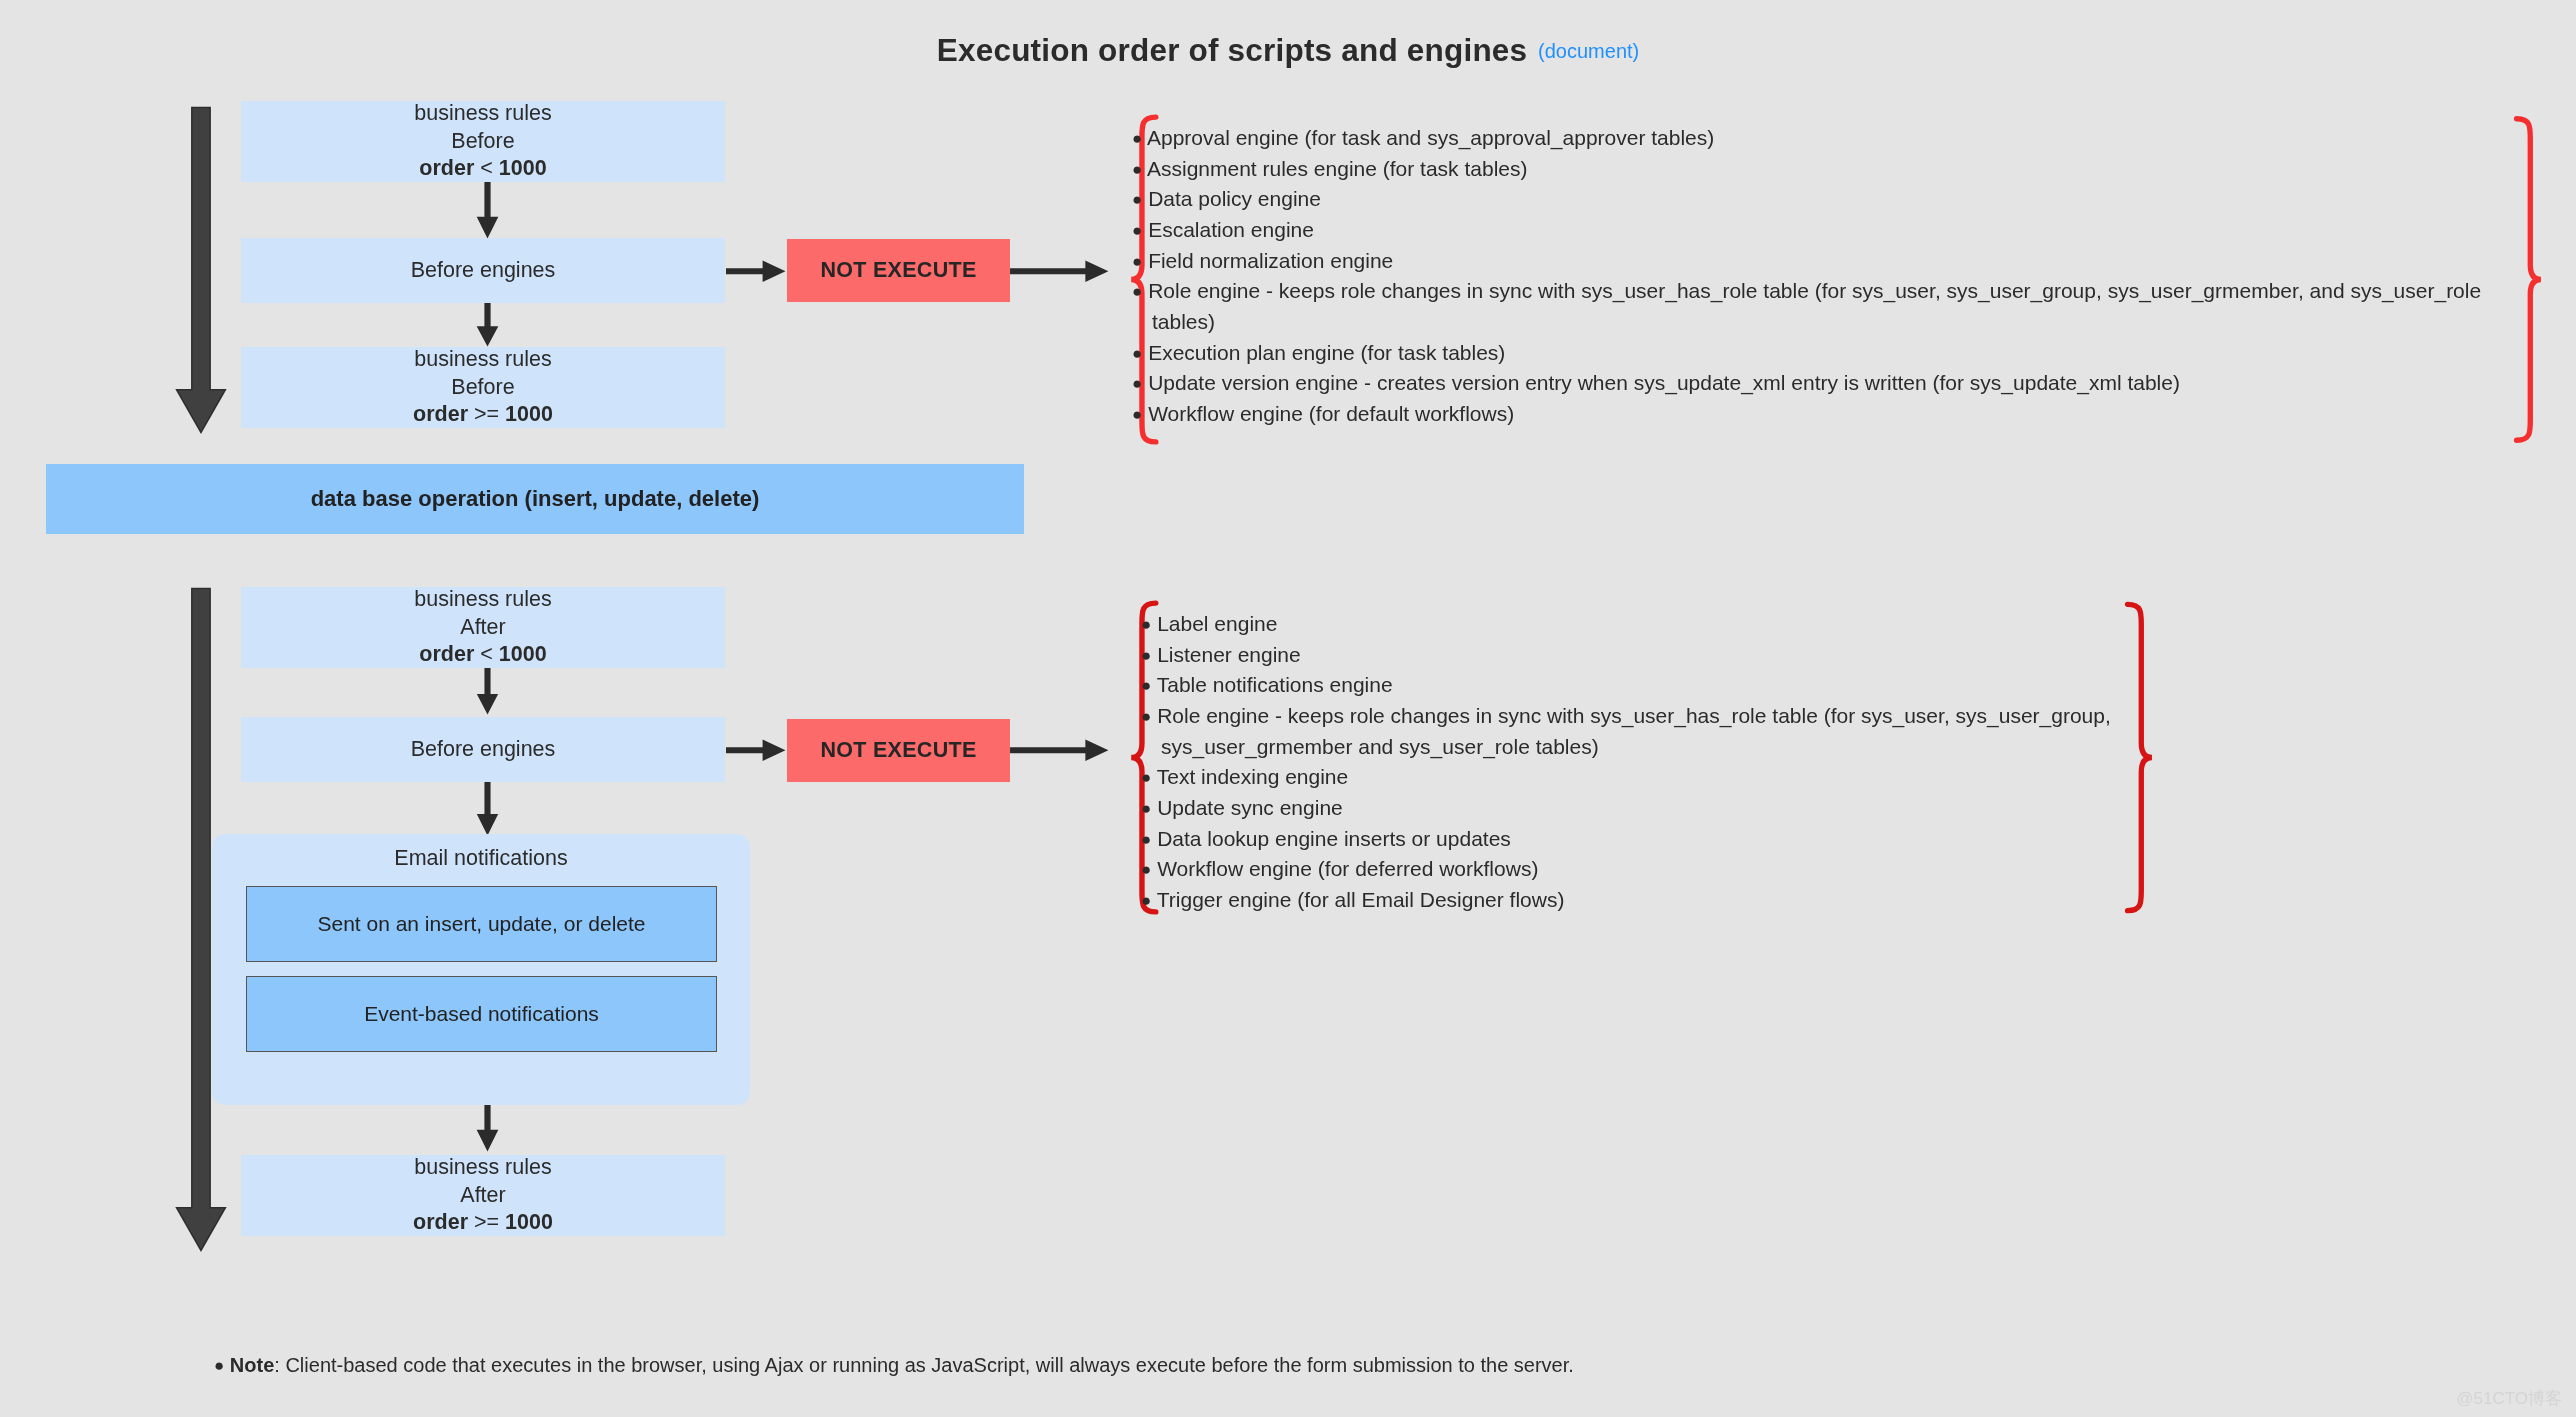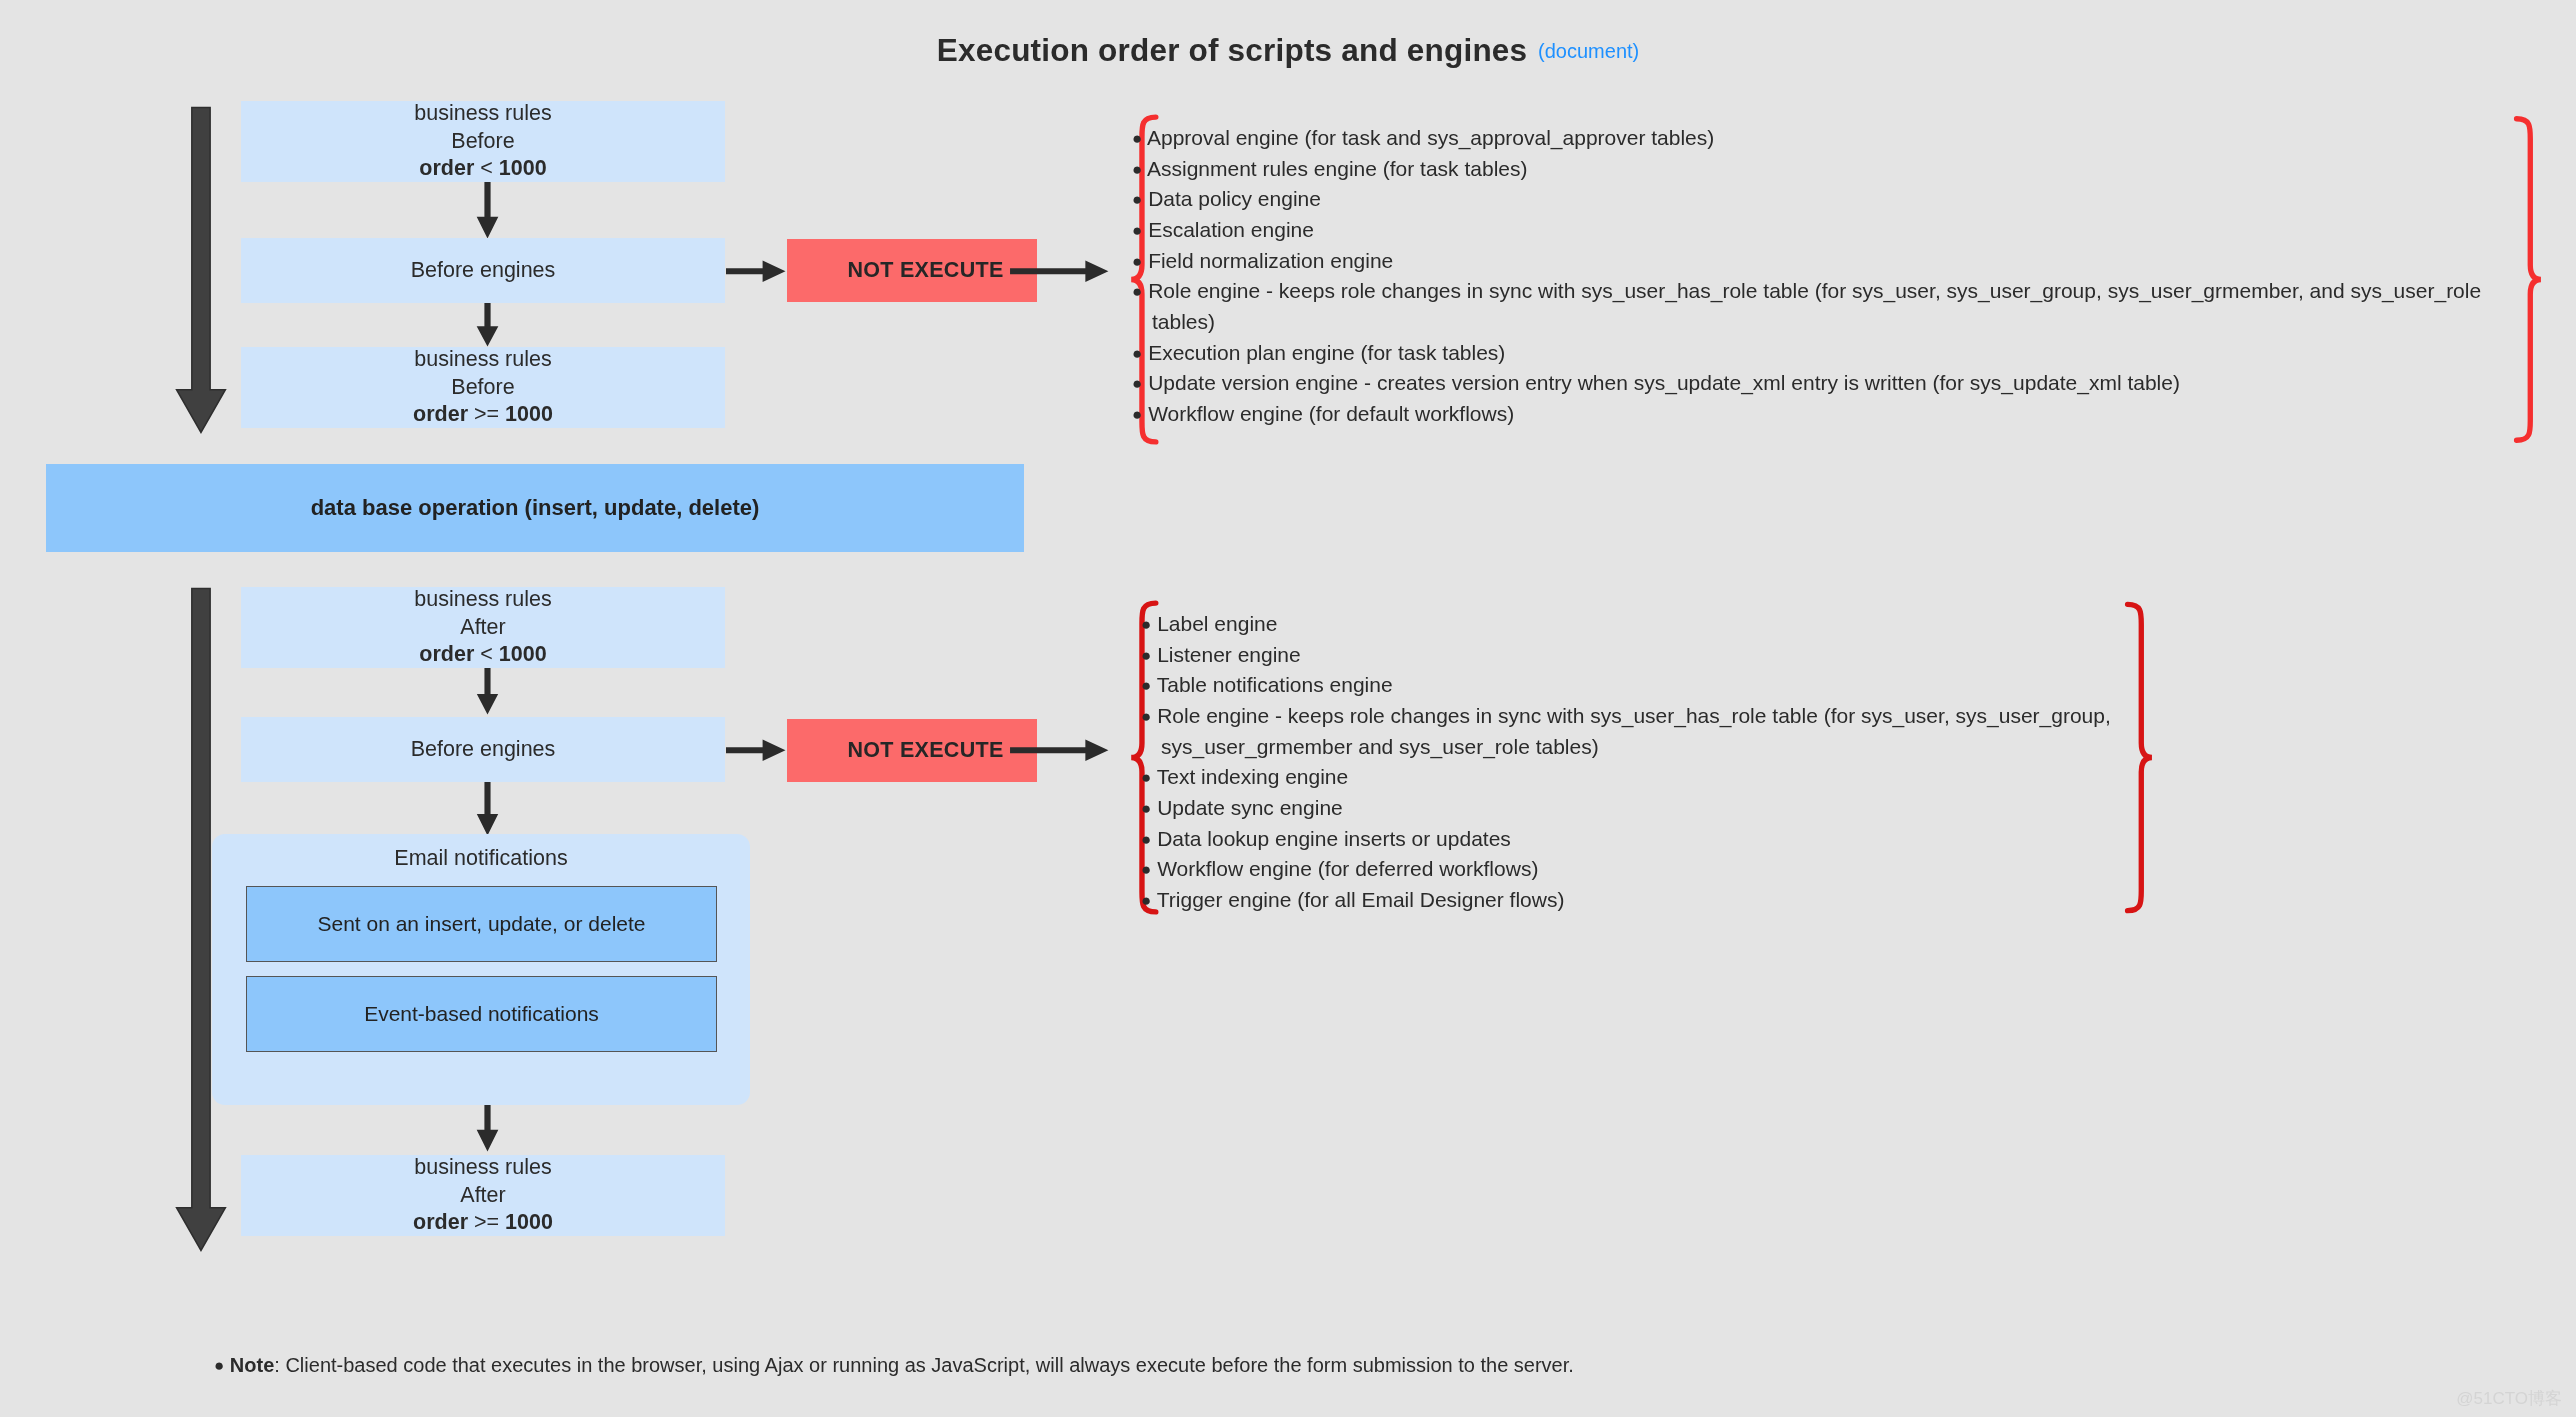--- a/index.html
+++ b/index.html
@@ -70,21 +70,20 @@
   
   .not-exec {
     background: #fc6a6a;
     display: flex;
     align-items: center;
     justify-content: center;
     font-size: 21.5px;
     font-weight: bold;
     color: #262626;
     letter-spacing: 0.3px;
-    padding-left: 27px;
   }
 
   
   #email-group {
     background: #cfe4fb;
     border-radius: 13px;
   }
   #email-group-title {
     position: absolute;
     left: 0; right: 0; top: 12.3px;
@@ -197,21 +196,21 @@
     <span class="eitem"><span class="bullet">●</span> <span>Assignment rules engine (for task tables)</span></span>
     <span class="eitem"><span class="bullet">●</span> <span>Data policy engine</span></span>
     <span class="eitem"><span class="bullet">●</span> <span>Escalation engine</span></span>
     <span class="eitem"><span class="bullet">●</span> <span>Field normalization engine</span></span>
     <span class="eitem" style="text-indent:-20px;"><span class="bullet">●</span> <span>Role engine - keeps role changes in sync with sys_user_has_role table (for sys_user, sys_user_group, sys_user_grmember, and sys_user_role tables)</span></span>
     <span class="eitem"><span class="bullet">●</span> <span>Execution plan engine (for task tables)</span></span>
     <span class="eitem"><span class="bullet">●</span> <span>Update version engine - creates version entry when sys_update_xml entry is written (for sys_update_xml table)</span></span>
     <span class="eitem"><span class="bullet">●</span> <span>Workflow engine (for default workflows)</span></span>
   </div>
 
-  <div class="abs" id="db-bar" style="left:46px; top:464px; width:978px; height:88px;">
+  <div class="abs" id="db-bar" style="left:46px; top:464px; width:978px; height:70px;">
     <span>data base operation (insert, update, delete)</span>
   </div>
 
   <svg class="abs" style="left:172px; top:586px;" width="61" height="670" viewBox="0 0 80 872">
     <path d="M26,0 L50,0 L50,812 L70,812 L38,868 L6,812 L26,812 Z" fill="#404040" stroke="#2e2e2e" stroke-width="2"></path>
   </svg>
 
   <div class="abs flow-box" style="left:241px; top:587px; width:484px; height:81px;">
     <span class="ln">business rules</span>
     <span class="ln">After</span>

